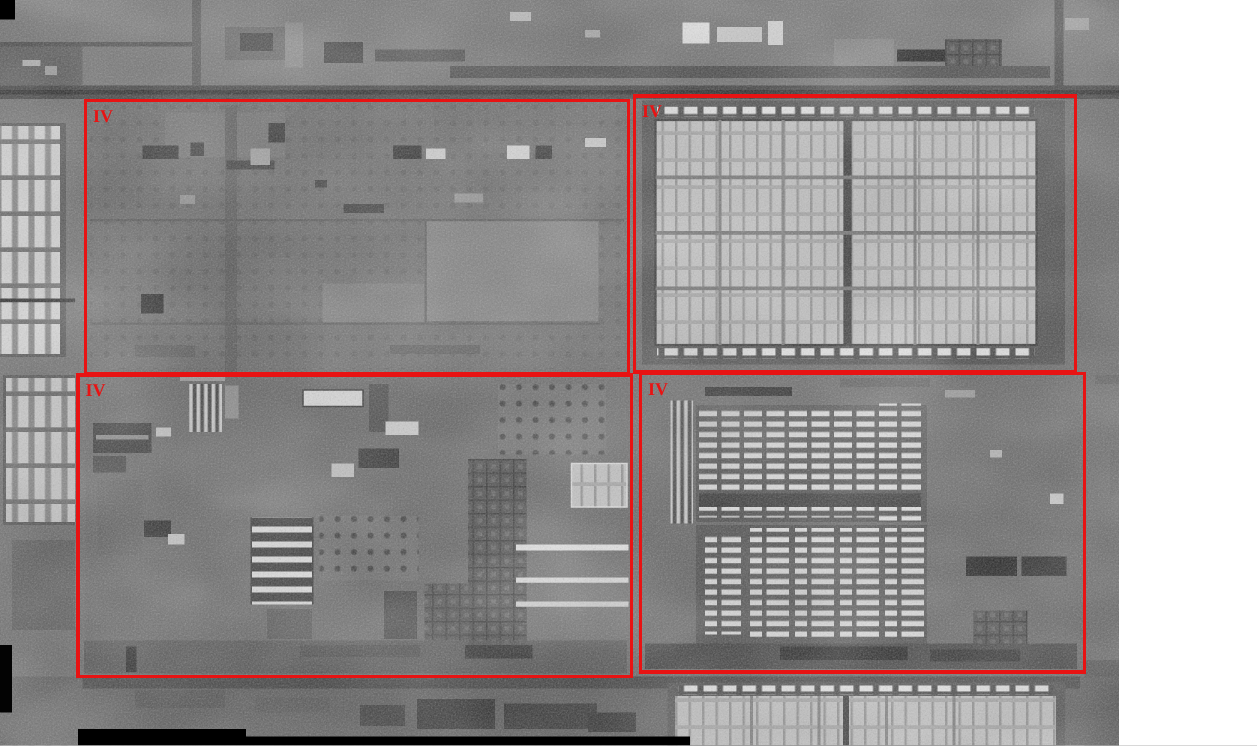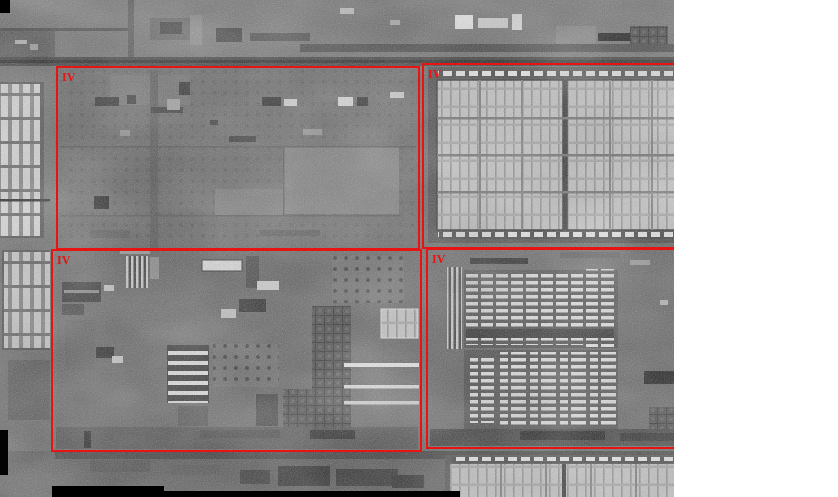--- a/index.html
+++ b/index.html
@@ -1,18 +1,18 @@
 <!DOCTYPE html>
 <html><head>
 <meta charset="utf-8">
 <style>
   html,body{margin:0;padding:0;background:#ffffff;}
   .stage{
     position:relative;
-    width:674px;height:497px;
+    width:746px;height:497px;
     overflow:hidden;
     background:#636363;
     font-family:"Liberation Sans", sans-serif;
   }
   svg{display:block;}
   .region-box{fill:none;stroke-width:2.6;shape-rendering:crispEdges;}
   .region-label{
     font-family:"Liberation Serif", serif;
     font-weight:700;
     font-size:12px;

